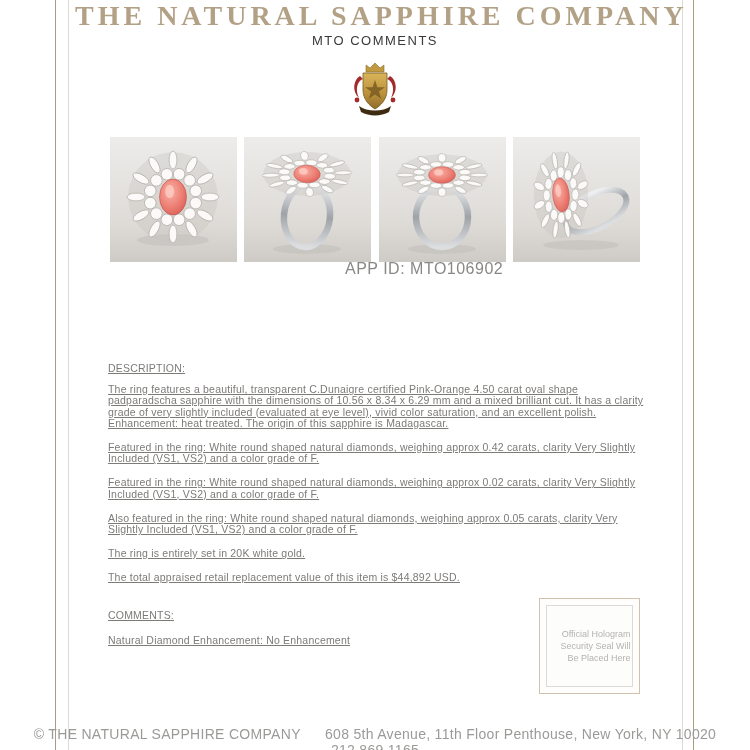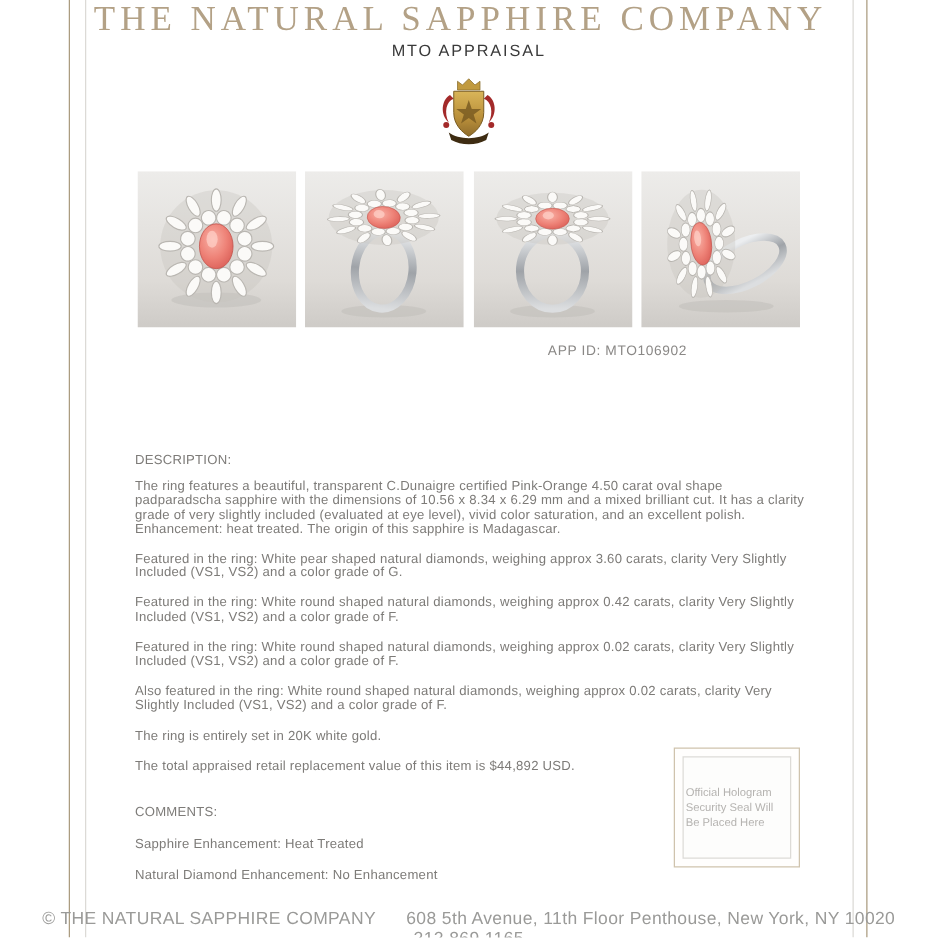--- a/index.html
+++ b/index.html
@@ -10,62 +10,62 @@
 
   
   .vline { position:absolute; top:0; bottom:0; width:1px; }
   .vline.tan-l  { left:55px;  background:#ab9c80; }
   .vline.gray-l { left:68px;  background:#dcdad6; }
   .vline.gray-r { left:682px; background:#dcdad6; }
   .vline.tan-r  { left:693px; background:#ab9c80; }
 
   .title {
     position:absolute; top:0; left:75px; width:600px;
-    text-align:left;
+    text-align:center;
     font-family:"Liberation Serif", serif;
-    font-size:28px; font-weight:400; letter-spacing:4px;
+    font-size:28px; font-weight:700; letter-spacing:4px;
     color:#b3a186; white-space:nowrap;
   }
   .subtitle {
     position:absolute; top:33px; left:0; width:750px;
     text-align:center; font-size:13px; letter-spacing:1.5px;
     color:#3a3a3a;
   }
 
   .crest { position:absolute; top:60px; left:350px; width:50px; height:57px; }
 
   .photos {
     position:absolute; top:137px; left:110px; width:530px; height:125px;
     display:flex; justify-content:space-between;
   }
   .photo { width:127px; height:125px; }
   .photo svg { display:block; width:100%; height:100%; }
 
   .appid {
-    position:absolute; top:275px; left:345px; width:298px;
-    text-align:center; font-size:11px; letter-spacing:0.5px; color:#8a8886;
+    position:absolute; top:260px; left:345px; width:298px;
+    text-align:left; font-size:16px; letter-spacing:0.5px; color:#8a8886;
   }
 
   .bodytext {
     position:absolute; top:363px; left:108px; width:537px;
-    font-size:10.5px; line-height:11.2px; color:#7d7b78; letter-spacing:0.2px;
+    font-size:10.5px; line-height:11.2px; color:#7d7b78; letter-spacing:0.2px;text-decoration:underline;
   }
   .bodytext .heading { margin-bottom:10px; }
   .bodytext p { margin-bottom:13px; }
   .bodytext p.last-desc { margin-bottom:26px; }
   .bodytext .comments-heading { margin-bottom:14px; }
   .bodytext p.comment { margin-bottom:14px; }
 
   .holo {
     position:absolute; top:598px; left:539px; width:101px; height:96px;
     border:1px solid #cfc3ad; background:#fffefd; padding:6px;
   }
   .holo-inner {
     width:100%; height:100%; border:1px solid #dddbd7; background:#fdfdfc;
-    display:flex; align-items:center; justify-content:center; text-align:left;
+    display:flex; align-items:center; justify-content:center; text-align:right;
   }
   .holo-text { width:82px; font-size:9px; line-height:12px; color:#b5b3b0; }
 
   .footer {
     position:absolute; top:726px; left:0; width:750px;
     text-align:center; font-size:14px; color:#9a9a98; letter-spacing:0.3px;
   }
   .footer .row1 span { margin:0 10px; }
   .footer .row2 { margin-top:18px; }
 </style>
@@ -73,21 +73,21 @@
 <body>
 
 <div class="page">
 
   <div class="vline tan-l"></div>
   <div class="vline gray-l"></div>
   <div class="vline gray-r"></div>
   <div class="vline tan-r"></div>
 
   <div class="title">THE NATURAL SAPPHIRE COMPANY</div>
-  <div class="subtitle">MTO APPRAISAL</div>
+  <div class="subtitle">MTO COMMENTS</div>
 
   <div class="crest">
     <svg viewBox="0 0 50 57" xmlns="http://www.w3.org/2000/svg">
       <defs>
         <linearGradient id="shieldG" x1="0" y1="0" x2="0" y2="1">
           <stop offset="0%" stop-color="#d9b559"></stop>
             <stop offset="60%" stop-color="#b98f3a"></stop>
             <stop offset="100%" stop-color="#8f6c2c"></stop>
         </linearGradient>
       </defs>
@@ -190,28 +190,26 @@
         <use href="#cluster" transform="translate(48,58) scale(0.68,1.08) rotate(-16)"></use>
       </svg>
     </div>
   </div>
 
   <div class="appid">APP ID: MTO106902</div>
 
   <div class="bodytext">
     <div class="heading">DESCRIPTION:</div>
     <p>The ring features a beautiful, transparent C.Dunaigre certified Pink-Orange  4.50 carat oval shape padparadscha sapphire with the dimensions of 10.56 x 8.34 x 6.29 mm and a mixed brilliant cut. It has a clarity grade of very slightly included (evaluated at eye level), vivid color saturation, and an excellent polish. Enhancement: heat treated. The origin of this sapphire is Madagascar.</p>
-    <p>Featured in the ring: White pear shaped natural diamonds, weighing approx 3.60 carats, clarity Very Slightly Included (VS1, VS2) and a color grade of G.</p>
     <p>Featured in the ring: White round shaped natural diamonds, weighing approx 0.42 carats, clarity Very Slightly Included (VS1, VS2) and a color grade of F.</p>
     <p>Featured in the ring: White round shaped natural diamonds, weighing approx 0.02 carats, clarity Very Slightly Included (VS1, VS2) and a color grade of F.</p>
-    <p>Also featured in the ring: White round shaped natural diamonds, weighing approx 0.02 carats, clarity Very Slightly Included (VS1, VS2) and a color grade of F.</p>
+    <p>Also featured in the ring: White round shaped natural diamonds, weighing approx 0.05 carats, clarity Very Slightly Included (VS1, VS2) and a color grade of F.</p>
     <p>The ring is entirely set in 20K white gold.</p>
     <p class="last-desc">The total appraised retail replacement value of this item is $44,892 USD.</p>
     <div class="comments-heading">COMMENTS:</div>
-    <p class="comment">Sapphire Enhancement: Heat Treated</p>
     <p class="comment">Natural Diamond Enhancement: No Enhancement</p>
   </div>
 
   <div class="holo">
     <div class="holo-inner">
       <div class="holo-text">Official Hologram Security Seal Will Be Placed Here</div>
     </div>
   </div>
 
   <div class="footer">

